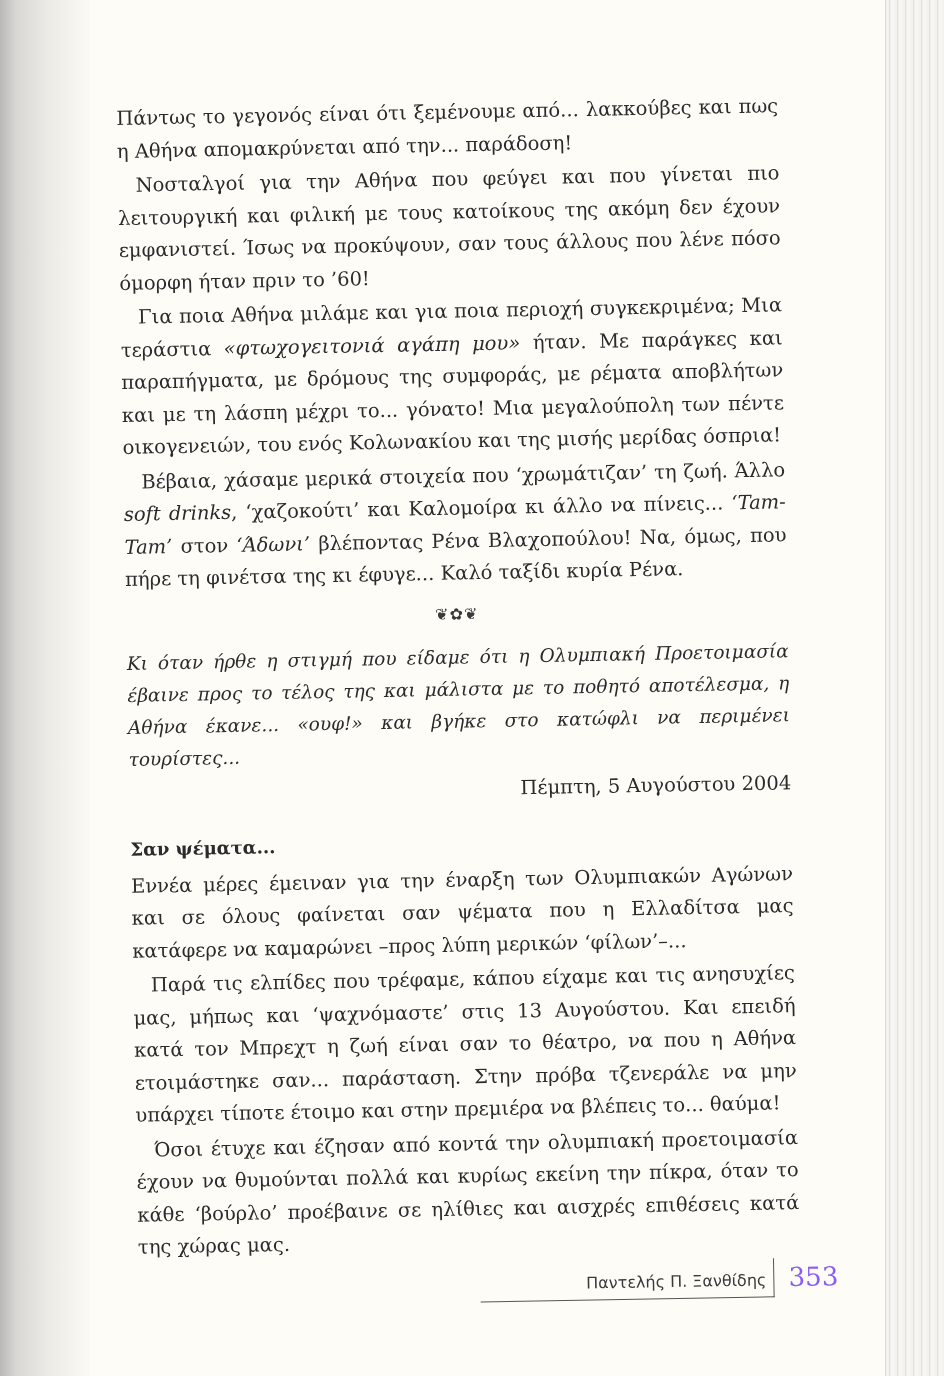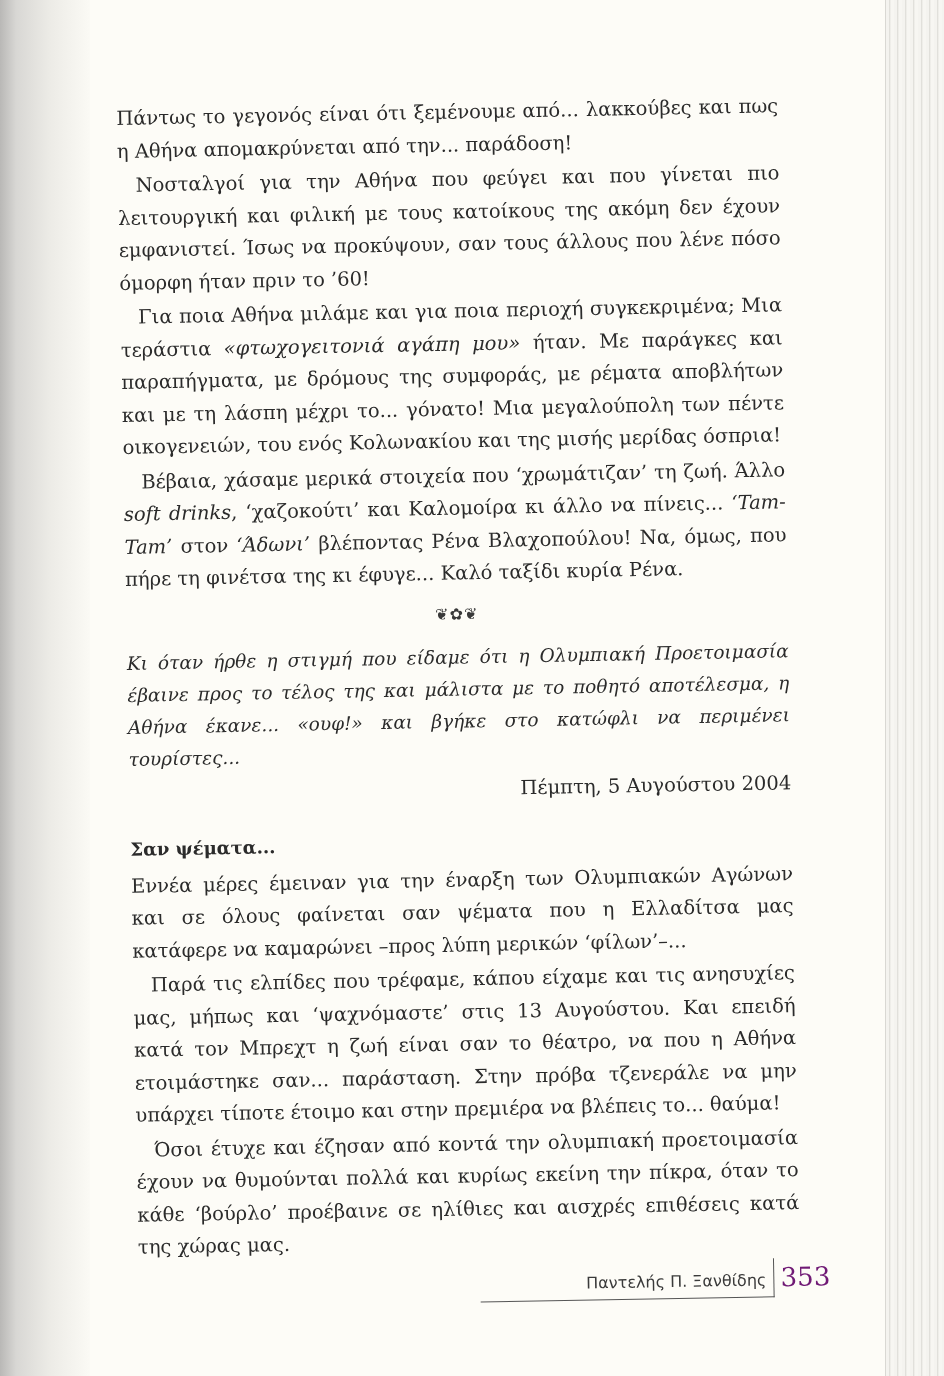--- a/index.html
+++ b/index.html
@@ -37,21 +37,21 @@
       transform: rotate(-1deg); transform-origin: 0 0;
     }
     .footer-author {
       position: absolute; right: 84px; top: 12px; font-size: 16px; color: #3a3a3a;
       font-family: "DejaVu Sans", "Liberation Sans", sans-serif;
     }
     .footer-rule {
       position: absolute; left: -80px; right: 76px; top: 38px; height: 1px; background: #555;
     }
     .footer-vrule { position: absolute; right: 76px; top: 0; width: 1px; height: 39px; background: #555; }
-    .footer-pagenum { position: absolute; right: 20px; top: 4px; font-size: 26px; color: #701a75; }
+    .footer-pagenum { position: absolute; right: 12px; top: 4px; font-size: 26px; color: #8b5cf6; }
     em { font-style: italic; }
   </style>
 </head>
 <body>
 
 <div class="gutter-shadow"></div>
 <div class="page-edges"></div>
 
 <div class="text-block">
   <p>Πάντως το γεγονός είναι ότι ξεμένουμε από... λακκούβες και πως η Αθήνα απομακρύνεται από την... παράδοση!</p>

